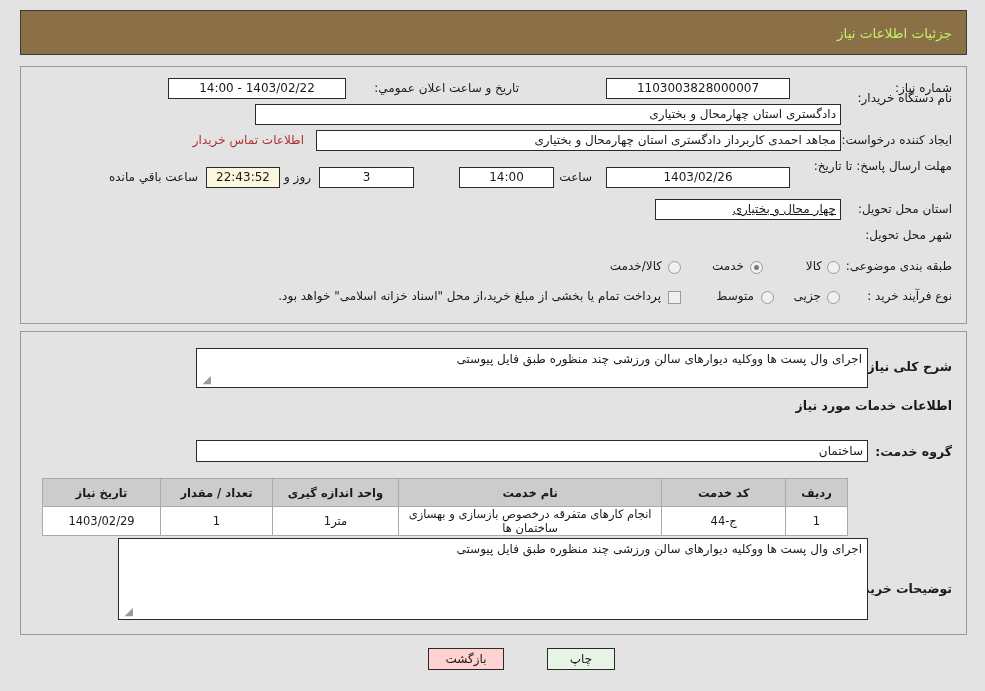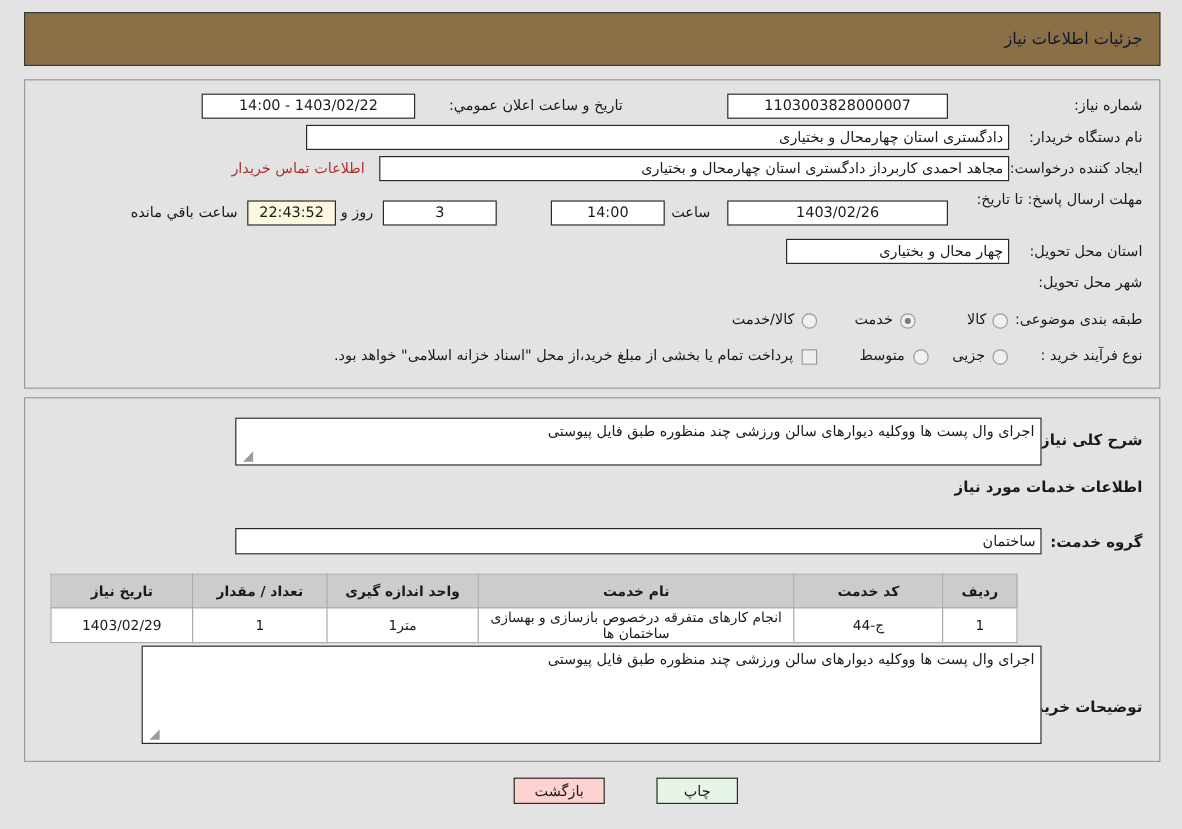--- a/index.html
+++ b/index.html
@@ -49,21 +49,21 @@
     width: 947px; height: 45px;
     background: #8b6f47;
     border: 1px solid #3a3a3a;
     box-sizing: border-box;
     display: flex;
     align-items: center;
     justify-content: flex-start;
     z-index: 3;
   }
   #titlebar .title-text {
-    color: #0f172a;
+    color: #bef264;
     font-size: 13.5px;
     padding-right: 14px;
   }
 
   
   .panel {
     position: absolute;
     background: #e3e3e3;
     border: 1px solid #9a9a9a;
     box-sizing: border-box;
@@ -224,38 +224,38 @@
 </div>
 
 <div class="panel" id="panel-top">
 
   <span class="lbl" style="right:14px; top:14px;">شماره نیاز:</span>
   <div class="fld center" style="right:176px; top:11px; width:184px;">1103003828000007</div>
 
   <span class="lbl" style="right:447px; top:14px;">تاریخ و ساعت اعلان عمومي:</span>
   <div class="fld center" style="right:620px; top:11px; width:178px;">1403/02/22 - 14:00</div>
 
-  <span class="lbl" style="right:14px; top:40px;">نام دستگاه خریدار:</span>
+  <span class="lbl" style="right:14px; top:24px;">نام دستگاه خریدار:</span>
   <div class="fld rightal" style="right:125px; top:37px; width:586px;">دادگستری استان چهارمحال و بختیاری</div>
 
   <span class="lbl" style="right:14px; top:66px;">ایجاد کننده درخواست:</span>
   <div class="fld rightal" style="right:125px; top:63px; width:525px;">مجاهد احمدی کاربرداز دادگستری استان چهارمحال و بختیاری</div>
   <span class="linktext" style="right:662px; top:66px;">اطلاعات تماس خریدار</span>
 
   <span class="lbl" style="right:14px; top:92px; width:105px;">مهلت ارسال پاسخ: تا تاریخ:</span>
   <div class="fld center" style="right:176px; top:100px; width:184px;">1403/02/26</div>
   <span class="lbl" style="right:374px; top:103px;">ساعت</span>
   <div class="fld center" style="right:412px; top:100px; width:95px;">14:00</div>
   <div class="fld center" style="right:552px; top:100px; width:95px;">3</div>
   <span class="lbl" style="right:655px; top:103px;">روز و</span>
   <div class="fld center cream" style="right:686px; top:100px; width:74px;">22:43:52</div>
   <span class="lbl" style="right:768px; top:103px;">ساعت باقي مانده</span>
 
   <span class="lbl" style="right:14px; top:135px;">استان محل تحویل:</span>
-  <div class="fld rightal" style="right:125px; top:132px; width:186px;">چهار محال و بختیاری</div>
+  <div class="fld rightal" style="right:125px; top:132px; width:186px;text-decoration:underline;">چهار محال و بختیاری</div>
 
   <span class="lbl" style="right:14px; top:161px;">شهر محل تحویل:</span>
 
   <span class="lbl" style="right:14px; top:192px;">طبقه بندی موضوعی:</span>
   <span class="radio" style="right:126px; top:194px;"></span>
   <span class="lbl" style="right:144px; top:192px;">کالا</span>
   <span class="radio on" style="right:203px; top:194px;"></span>
   <span class="lbl" style="right:222px; top:192px;">خدمت</span>
   <span class="radio" style="right:285px; top:194px;"></span>
   <span class="lbl" style="right:304px; top:192px;">کالا/خدمت</span>

